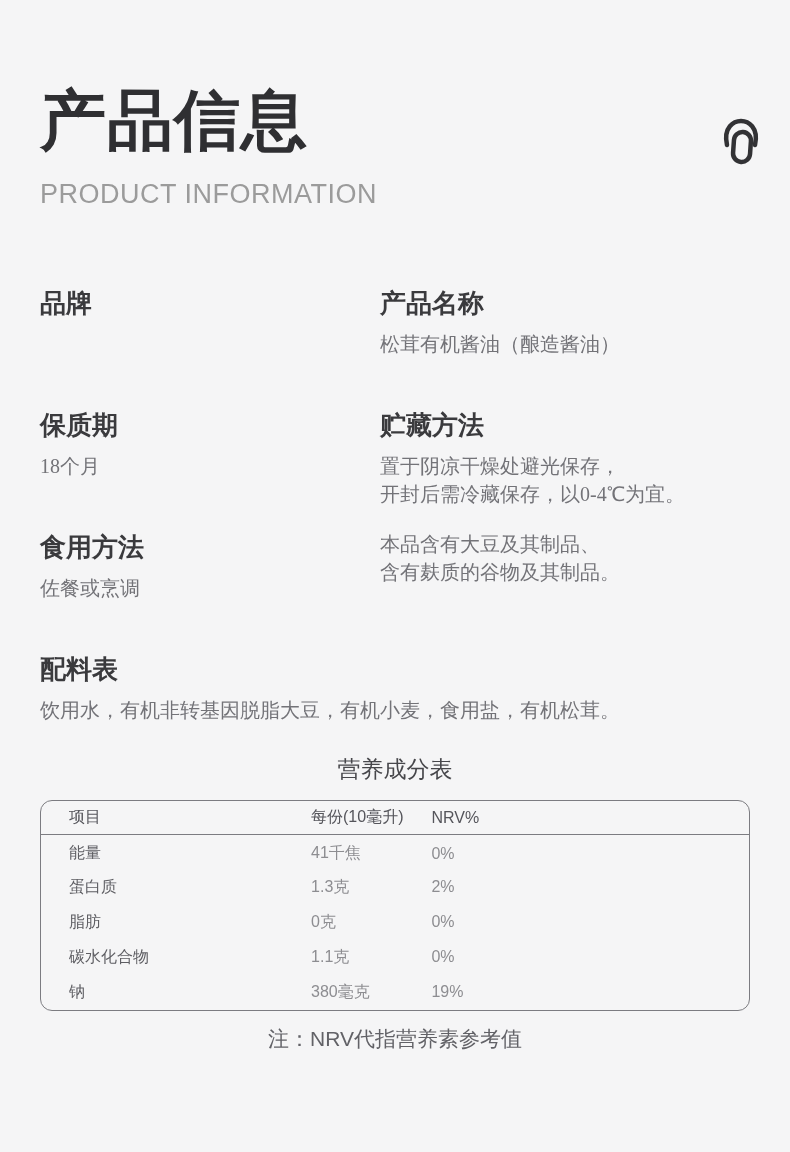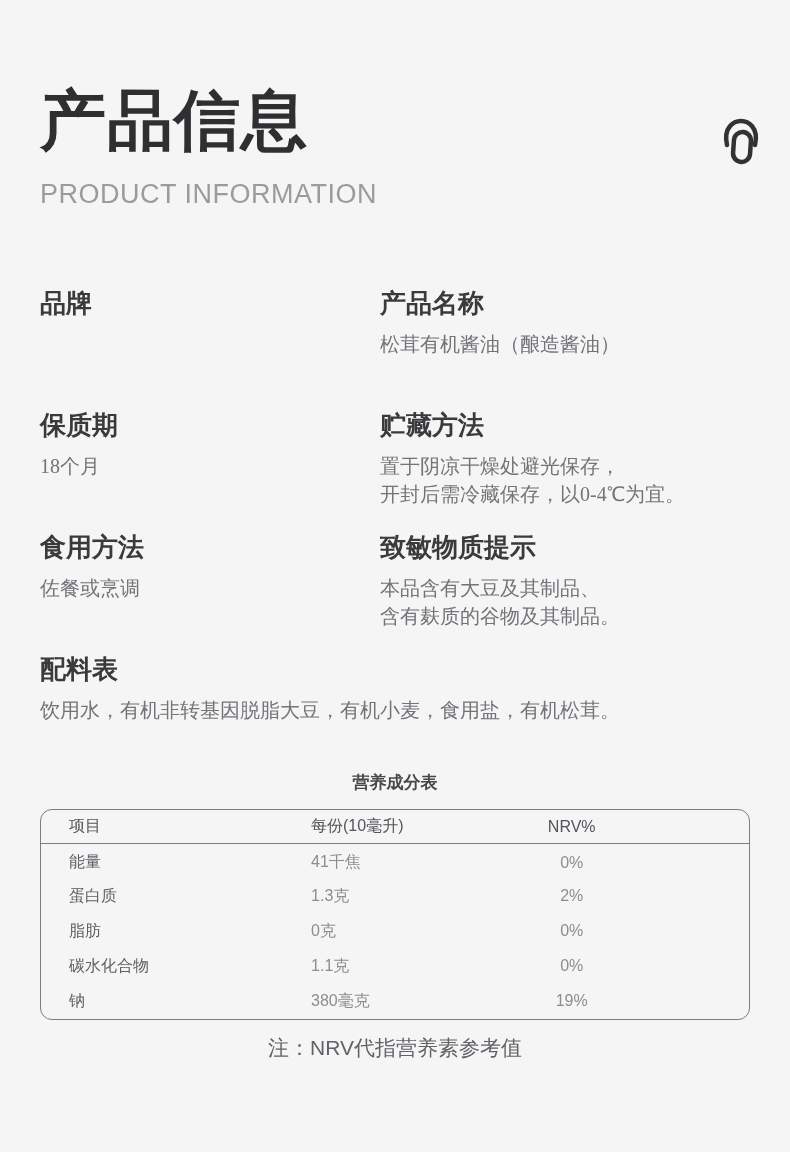--- a/index.html
+++ b/index.html
@@ -31,38 +31,38 @@
   .info-block h3, .ingredients h3 {
     margin: 0 0 9px 0; font-size: 26px; font-weight: 800; color: #3a3a3d;
   }
   .info-block p, .ingredients p {
     margin: 0; font-size: 20px; line-height: 28px; color: #737378;
   }
   .ingredients { margin: 0 40px 0 40px; }
 
   
   .nut-title {
-    margin-top: 47px; text-align: center;
-    font-size: 17px; font-weight: 700; color: #47474b;
+    margin-top: 30px; text-align: center;
+    font-size: 23px; font-weight: 400; color: #47474b;
   }
   .nut-table-wrap {
     margin: 15px 40px 0 40px;
     border: 1px solid #7c7c81; border-radius: 12px; overflow: hidden;
   }
   table.nut { width: 100%; border-collapse: collapse; font-size: 16px; }
   table.nut col.col-item { width: 38%; }
   table.nut col.col-serv { width: 17%; }
   table.nut thead th {
     height: 34px; font-weight: 400; color: #55555b;
     border-bottom: 1px solid #7c7c81;
   }
   table.nut tbody td { height: 35px; }
   table.nut .c1 { text-align: left; padding-left: 28px; color: #5e5e63; }
   table.nut .c2 { text-align: left; color: #8d8d91; }
-  table.nut .c3 { text-align: center; padding-right: 37px; color: #8d8d91; margin-top: 36px; }
+  table.nut .c3 { text-align: left; padding-right: 37px; color: #8d8d91; margin-top: 36px; }
   table.nut thead .c1, table.nut thead .c2, table.nut thead .c3 { color: #55555b; }
   table.nut tbody tr:first-child td { padding-top: 3px; }
 
   .nut-note {
     margin-top: 14px; text-align: center; font-size: 21px; color: #626267;
   }
 </style>
 </head>
 <body>
 
@@ -99,21 +99,20 @@
       <p>置于阴凉干燥处避光保存，</p>
       <p>开封后需冷藏保存，以0-4℃为宜。</p>
     </div>
 
     <div class="info-block">
       <h3>食用方法</h3>
       <p>佐餐或烹调</p>
     </div>
 
     <div class="info-block">
-      <h3>致敏物质提示</h3>
       <p>本品含有大豆及其制品、</p>
       <p>含有麸质的谷物及其制品。</p>
     </div>
 
   </div>
 
   <div class="ingredients">
     <h3>配料表</h3>
     <p>饮用水，有机非转基因脱脂大豆，有机小麦，食用盐，有机松茸。</p>
   </div>

